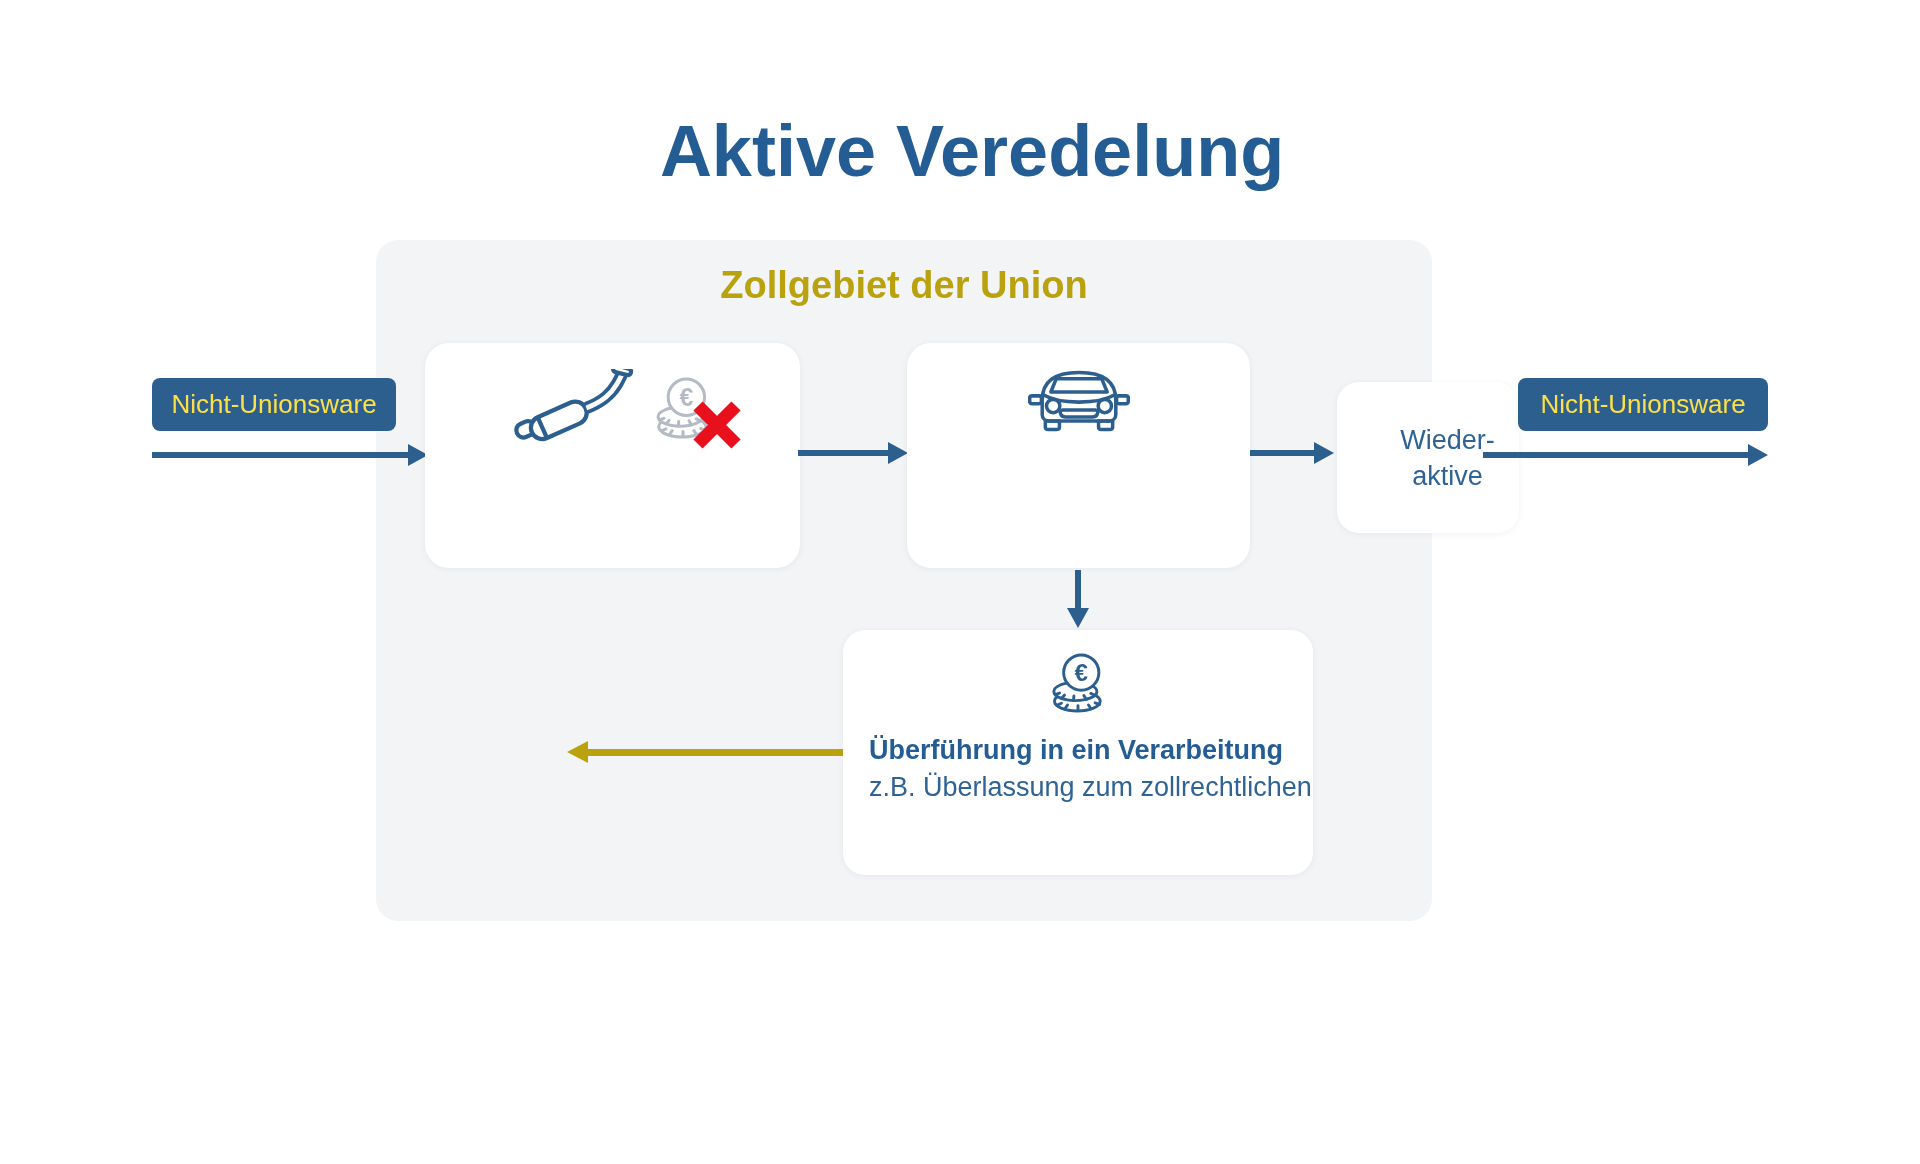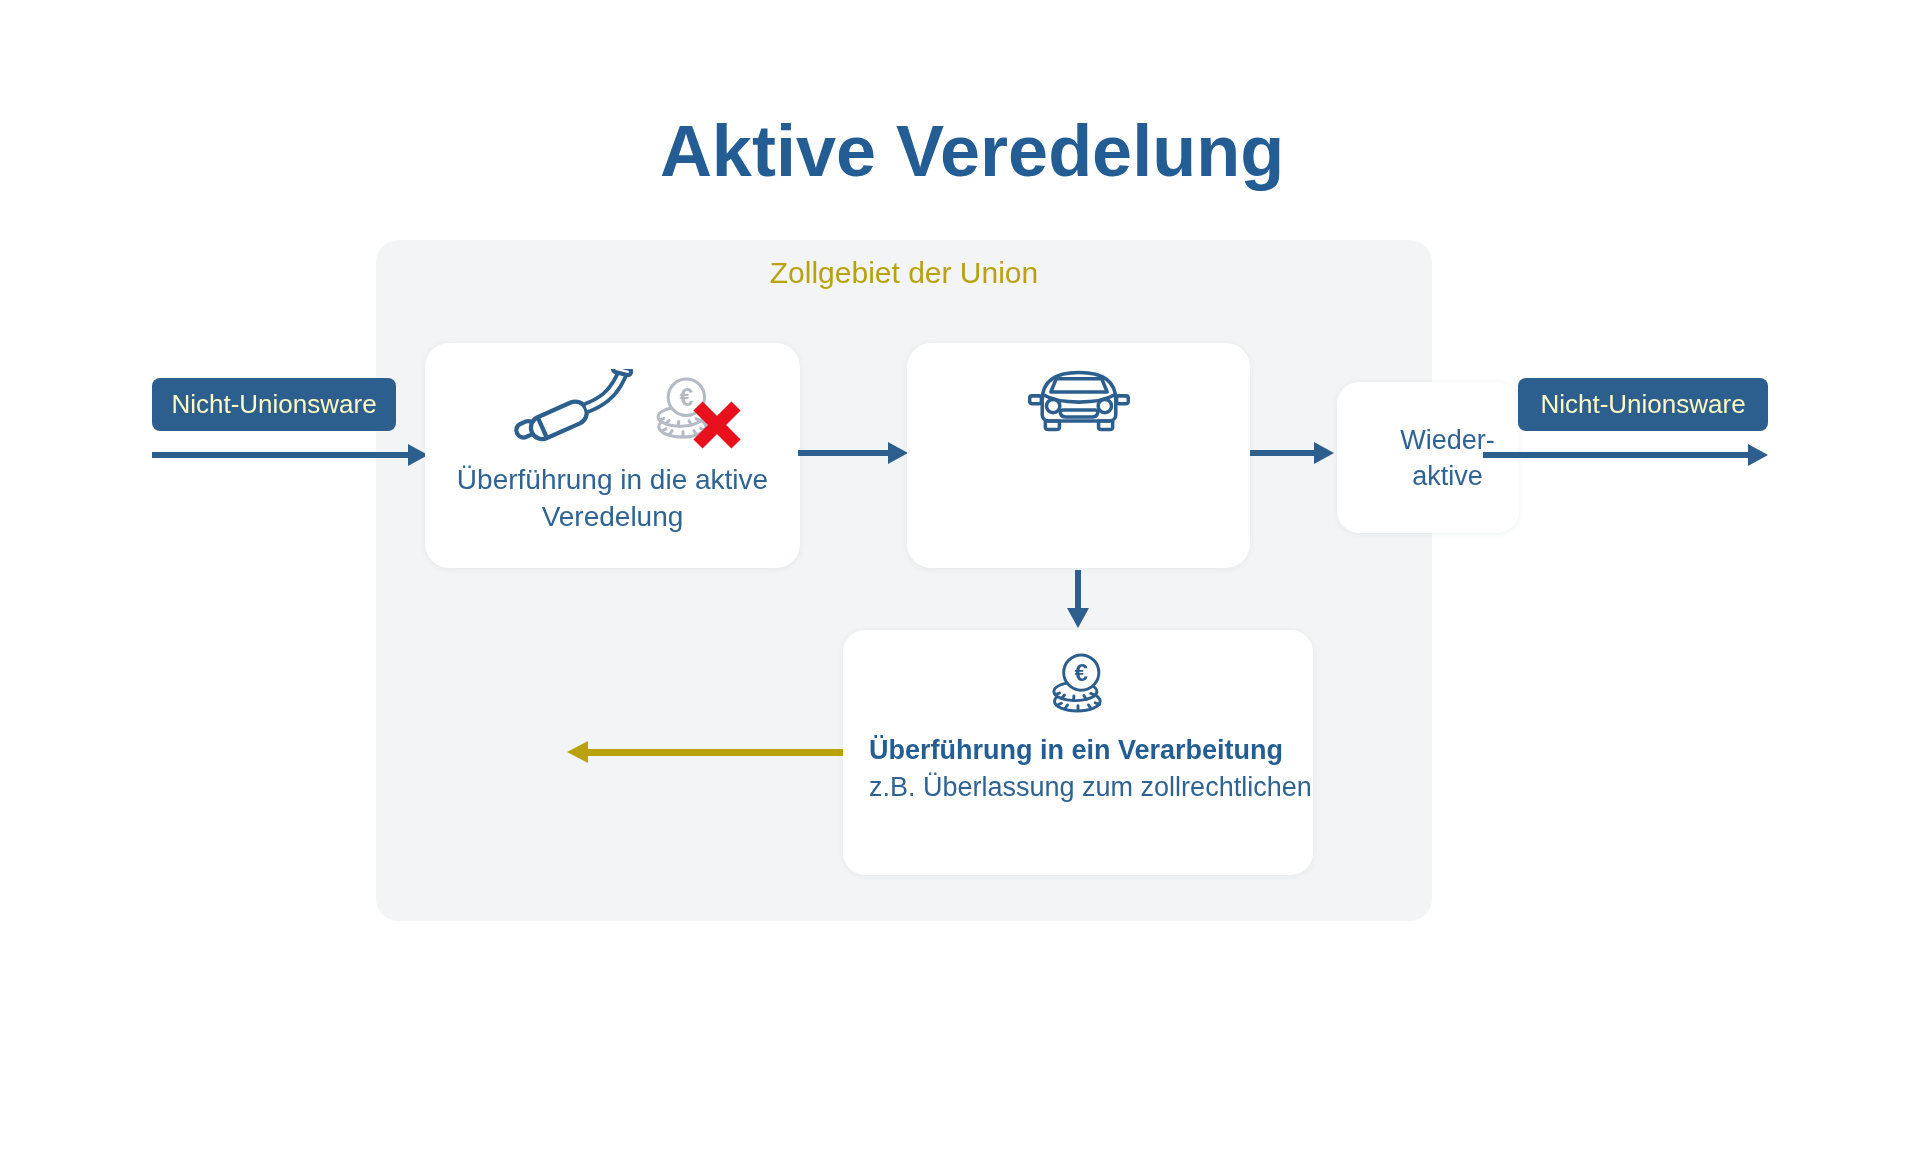--- a/index.html
+++ b/index.html
@@ -12,29 +12,29 @@
   .title {
     position:absolute; left:12px; top:112px; width:1920px;
     text-align:center; font-size:72px; font-weight:700; line-height:1.1;
     color:var(--navy-dark,#235d94); letter-spacing:0;
   }
   .zone {
     position:absolute; left:376px; top:240px; width:1056px; height:681px;
     background:var(--zone-bg,#f3f4f6); border-radius:22px;
   }
   .zone-heading {
-    position:absolute; left:376px; top:256px; width:1056px;
-    text-align:center; font-size:30px; font-weight:400;
+    position:absolute; left:376px; top:264px; width:1056px;
+    text-align:center; font-size:38px; font-weight:700;
     color:var(--gold,#b9a20e);
   }
 
   
   .badge {
     position:absolute; height:53px; border-radius:8px;
-    background:var(--navy,#2d5f8e); color:#fef9c3;
+    background:var(--navy,#2d5f8e); color:#fde047;
     display:flex; align-items:center; justify-content:center;
     font-size:26px;
   }
   .badge-left  { left:152px;  top:378px; width:244px; }
   .badge-right { left:1518px; top:378px; width:250px; }
   .badge-gold  {
     position:absolute; left:572px; top:670px; width:225px; height:55px;
     border-radius:10px; background:var(--gold,#b9a20e); color:#ffffff;
     display:flex; align-items:center; justify-content:center; font-size:27px;
   }
@@ -157,24 +157,20 @@
           </g>
           <circle class="stw" cx="51" cy="32" r="27"></circle>
           <text class="euro-glyph" x="51" y="45" text-anchor="middle" fill="#b4bbc4">€</text>
         </svg>
         <svg class="cross" width="50" height="52" viewBox="0 0 50 52">
           <line class="xline" x1="6" y1="7" x2="44" y2="45"></line>
           <line class="xline" x1="44" y1="7" x2="6" y2="45"></line>
         </svg>
       </div>
     </div>
-    <div class="box-text">
-      <span>Überführung in die aktive</span>
-      <span>Veredelung</span>
-    </div>
   </div>
 
   <div class="arr-r arr-mid1"></div>
 
   <div class="card card-processing">
     <svg width="102" height="72" viewBox="0 0 130 92" style="margin:20px auto 0 auto;">
       <rect class="st" x="2" y="42" width="15" height="10" rx="3"></rect>
       <rect class="st" x="113" y="42" width="15" height="10" rx="3"></rect>
       <path class="stw" d="M18,47 C18,22 36,12 65,12 C94,12 112,22 112,47 L112,66 C112,71 108,74 103,74 L27,74 C22,74 18,71 18,66 Z"></path>
       <path class="st" d="M22,74 h18 v8 c0,2 -2,3 -4,3 h-10 c-2,0 -4,-1 -4,-3 z"></path>

